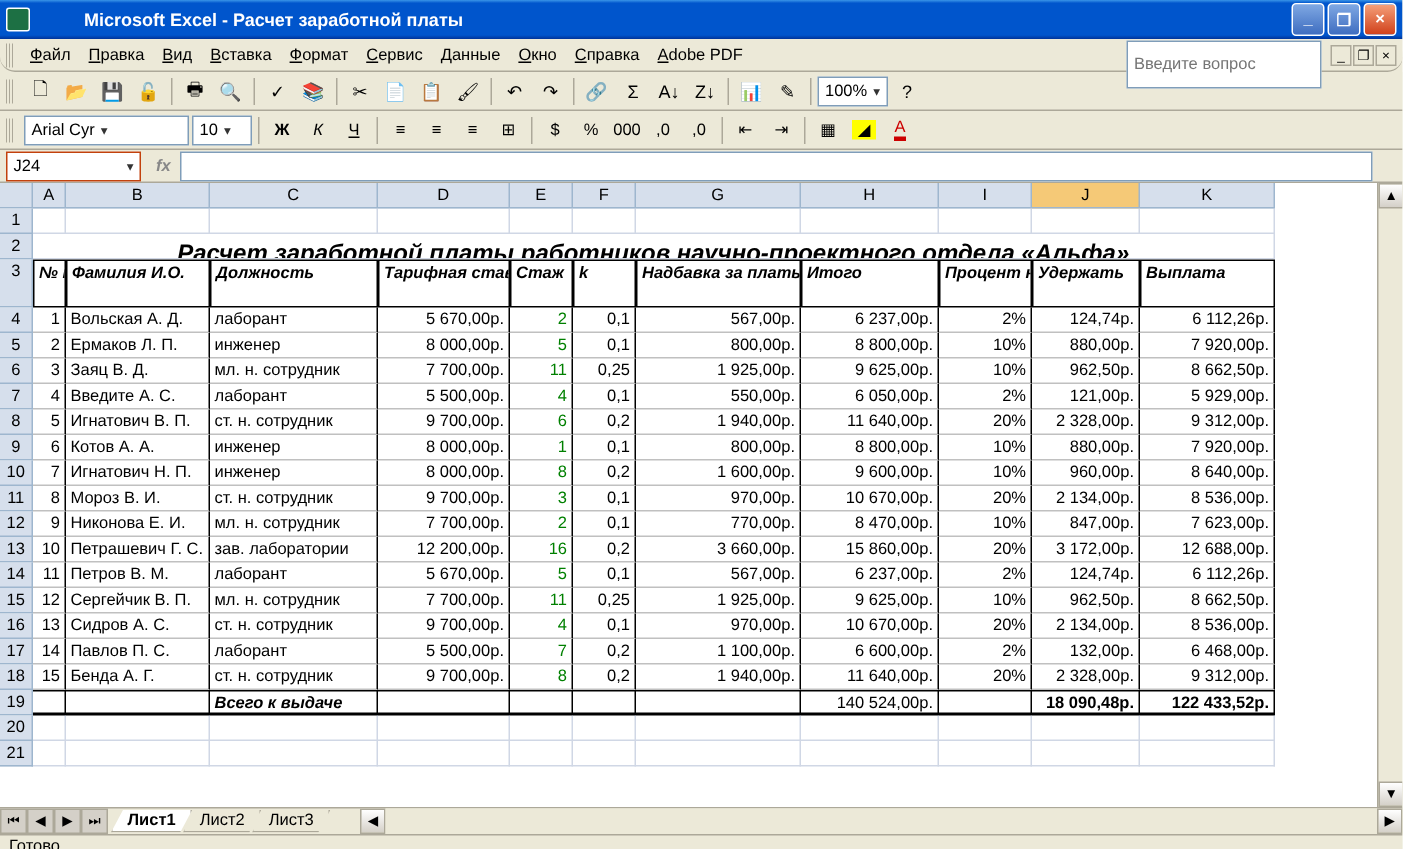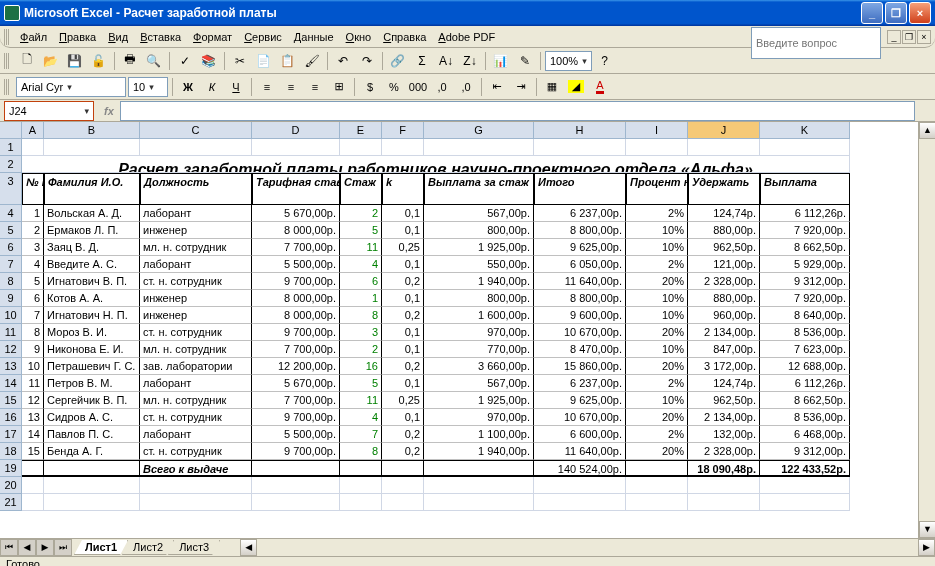--- a/index.html
+++ b/index.html
@@ -1,18 +1,18 @@
 <!DOCTYPE html>
 <html><head>
 <meta charset="utf-8">
 <style>
 * { box-sizing: border-box; margin: 0; padding: 0; }
 body { font-family: Tahoma, Arial, sans-serif; font-size: 11px; background: #ece9d8; width: 935px; height: 566px; overflow: hidden; user-select: none; }
 
-.titlebar { height: 26px; background: linear-gradient(to bottom, #3a95e8, #0055cc 8%, #0055cc 90%, #003399); display: flex; align-items: center; padding: 0 4px; color: white; }
+.titlebar { height: 26px; background: linear-gradient(to bottom, #3a95e8, #0055cc 8%, #0055cc 90%, #003399); display: flex; align-items: center; padding: 0 4px; color: white; gap: 32px; }
 .titlebar-icon { width: 16px; height: 16px; background: #1d7044; margin-right: 4px; border: 1px solid #fff; border-radius: 2px; }
 .titlebar-text { flex: 1; font-weight: bold; font-size: 12px; }
 .win-buttons { display: flex; gap: 2px; }
 .win-btn { width: 22px; height: 22px; background: linear-gradient(to bottom, #7fa8e3, #3e6dc0); border: 1px solid #fff; border-radius: 3px; display: flex; align-items: center; justify-content: center; color: white; font-weight: bold; font-size: 11px; cursor: pointer; }
 .win-btn.close { background: linear-gradient(to bottom, #f5a07a, #d0401a); }
 
 .menubar { height: 22px; background: #ece9d8; display: flex; align-items: center; padding: 0 4px; border-bottom: 1px solid #aca899; border-radius: 10px; }
 .menu-handle { width: 6px; height: 16px; background: repeating-linear-gradient(to right, #aca899 0 1px, transparent 1px 2px); margin-right: 4px; }
 .menu-item { padding: 2px 6px; cursor: pointer; }
 .help-box { margin-left: auto; width: 130px; height: 32px; border: 1px solid #7f9db9; background: white; color: #aca899; padding: 0 4px; font-size: 11px; margin-top: 12px; }
@@ -249,21 +249,21 @@
       <div class="rowhdr">2</div>
       <div class="cell title-cell">Расчет заработной платы работников научно-проектного отдела «Альфа»</div>
       <div class="rowhdr">3</div>
       <div class="cell hdr-cell" style="text-align: center;">№
 пп</div>
       <div class="cell hdr-cell">Фамилия И.О.</div>
       <div class="cell hdr-cell">Должность</div>
       <div class="cell hdr-cell">Тарифная ставка</div>
       <div class="cell hdr-cell">Стаж</div>
       <div class="cell hdr-cell">k</div>
-      <div class="cell hdr-cell">Выплата за стаж</div>
+      <div class="cell hdr-cell">Надбавка за платы</div>
       <div class="cell hdr-cell">Итого</div>
       <div class="cell hdr-cell">Процент налога</div>
       <div class="cell hdr-cell">Удержать</div>
       <div class="cell hdr-cell">Выплата</div>
       <div class="rowhdr">4</div>
       <div class="cell data-cell num">1</div>
       <div class="cell data-cell">Вольская А. Д.</div>
       <div class="cell data-cell">лаборант</div>
       <div class="cell data-cell num">5 670,00р.</div>
       <div class="cell data-cell num" style="color: rgb(0, 128, 0);">2</div>

